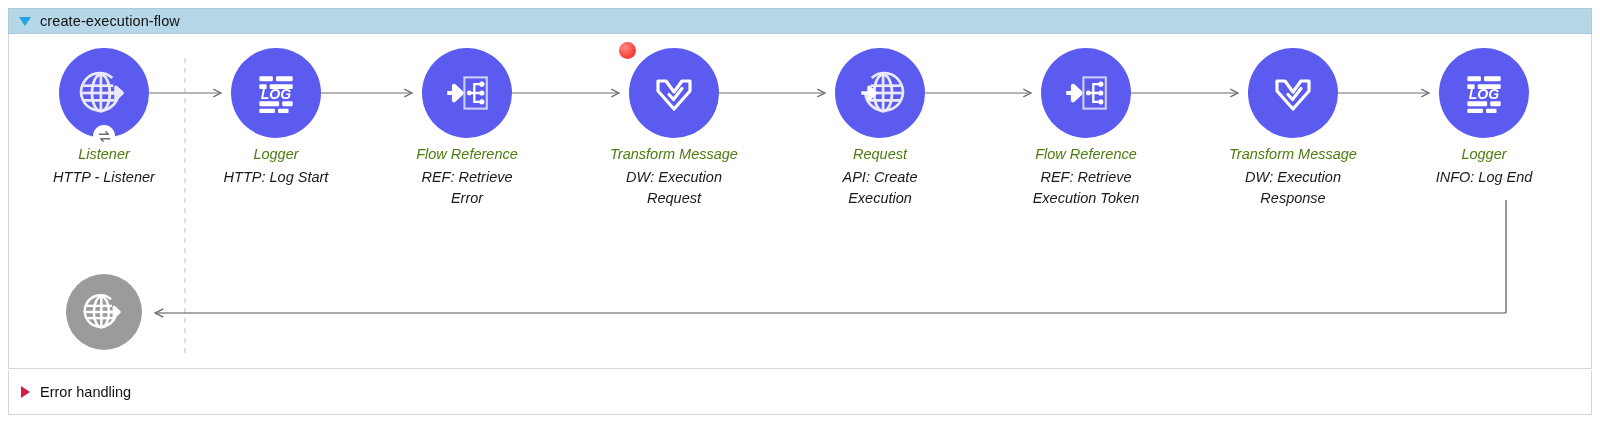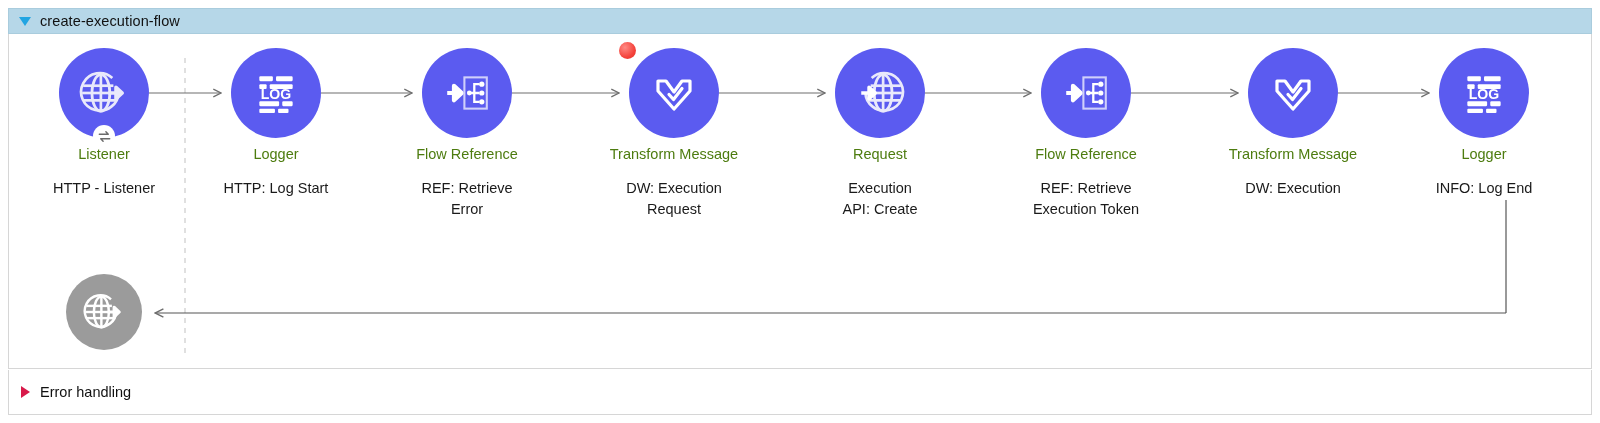--- a/index.html
+++ b/index.html
@@ -67,20 +67,21 @@
     height: 335px;
     pointer-events: none;
   }
 
   
   .node {
     position: absolute;
     width: 190px;
     text-align: center;
     transform: translateX(-95px);
+    font-style: italic;
   }
   .circle {
     width: 90px;
     height: 90px;
     border-radius: 50%;
     background: #5b5bf0;
     margin: 0 auto;
     display: flex;
     align-items: center;
     justify-content: center;
@@ -118,21 +119,21 @@
   }
 
   .node-type {
     margin-top: 7px;
     font-size: 14.5px;
     color: #4d7c0f;
     line-height: 19px;
     white-space: nowrap;
   }
   .node-name {
-    margin-top: 14px;
+    margin-top: 3px;
     font-size: 14.5px;
     color: #1a1a1a;
     line-height: 21px;
   }
   .node-name span { display: block; }
 
   
   .error-bar {
     position: absolute;
     left: 8px;
@@ -288,22 +289,22 @@
             <line x1="15" y1="17" x2="44" y2="17"></line>
             <line x1="17" y1="24" x2="45" y2="24"></line>
             <line x1="12" y1="31" x2="44" y2="31"></line>
             <line x1="27" y1="6" x2="27" y2="42"></line>
           </g>
           <path d="M6 24 L18 24 M13.5 18.5 L19.5 24 L13.5 29.5 Z" fill="#ffffff" stroke="#ffffff" stroke-width="3.4" stroke-linejoin="round"></path>
         </svg>
       </div>
       <div class="node-type">Request</div>
       <div class="node-name">
-        <span>Execution</span>
-          <span>API: Create</span>
+        <span>API: Create</span>
+          <span>Execution</span>
       </div>
     </div>
 
     <div class="node" style="left:1077px; top:14px;">
       <div class="circle">
         <svg width="50" height="50" viewBox="0 0 48 48">
           <path d="M5 24 H16 M11.5 17 L19 24 L11.5 31 Z" fill="#ffffff" stroke="#ffffff" stroke-width="4" stroke-linejoin="round"></path>
           <rect x="21.5" y="9" width="21.5" height="30" fill="none" stroke="#cfcffb" stroke-width="2"></rect>
           <g stroke="#ffffff" stroke-width="2.2" fill="none">
             <path d="M27 24 H31 M31 24 V15.5 H36 M31 24 V32.5 H36 M31 24 H36"></path>
@@ -326,20 +327,21 @@
     <div class="node" style="left:1284px; top:14px;">
       <div class="circle">
         <svg width="48" height="48" viewBox="0 0 48 48">
           <path d="M8 12 L8 22 L24 40 L40 22 L40 12 L32 12 L24 23 L16 12 Z" fill="none" stroke="#ffffff" stroke-width="3.2" stroke-linejoin="round"></path>
           <path d="M19 25.5 L23.5 30.5 L32 19.5" fill="none" stroke="#ffffff" stroke-width="3.2" stroke-linecap="round" stroke-linejoin="round"></path>
         </svg>
       </div>
       <div class="node-type">Transform Message</div>
       <div class="node-name">
         <span>DW: Execution</span>
+          <span>Response</span>
       </div>
     </div>
 
     <div class="node" style="left:1475px; top:14px;">
       <div class="circle">
         <svg width="50" height="50" viewBox="0 0 48 48">
           <g fill="#ffffff">
             <rect x="8" y="8" width="13" height="4.6" rx="1"></rect>
             <rect x="24" y="8" width="16" height="4.6" rx="1"></rect>
             <rect x="8" y="15.5" width="7" height="4.6" rx="1"></rect>

